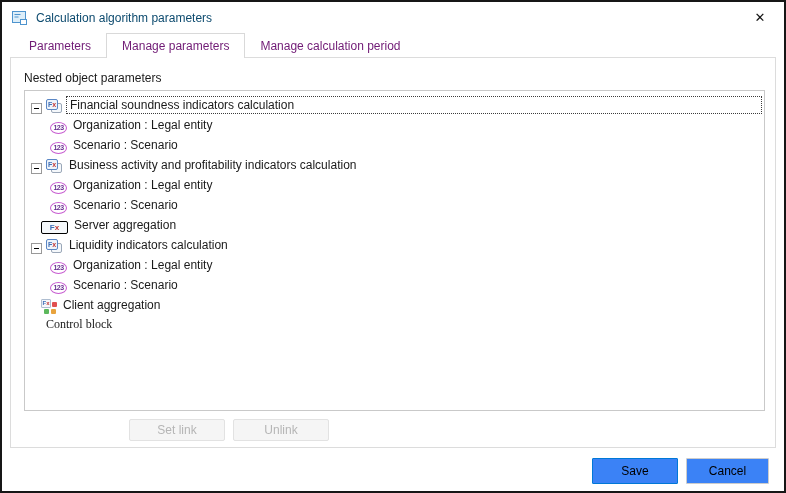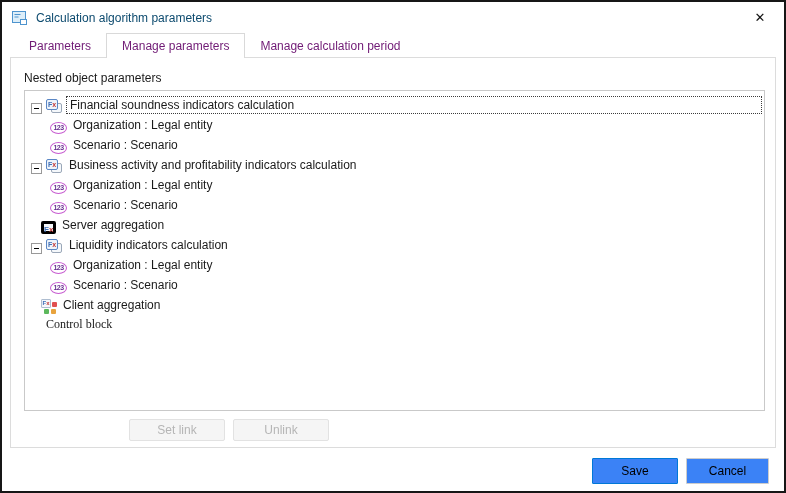--- a/index.html
+++ b/index.html
@@ -87,21 +87,21 @@
   .ic-nested .back {
     position: absolute; left: 5px; top: 4px; width: 11px; height: 10px;
     border: 1px solid #9aa7b8; background: #f5f8fb; border-radius: 2px;
   }
   .ic-nested .front {
     position: absolute; left: 0; top: 0; width: 12px; height: 11px;
     border: 1px solid #5b87c5; background: #eef4fb; border-radius: 2px;
     font-size: 7px; font-weight: bold; line-height: 9px; text-align: center;
   }
   .ic-fx {
-    width: 15px; height: 13px; border: 3px solid #000000; background: #f5f8fb;
+    width: 27px; height: 13px; border: 1px solid #000000; background: #f5f8fb;
     font-size: 8px; font-weight: bold; line-height: 11px; text-align: center;
     border-radius: 2px;
   }
   .ic-num {
     width: 17px; height: 12px; border: 1px solid #c75bd0; border-radius: 50%;
     background: #fff; font-size: 7px; font-weight: bold; letter-spacing: -0.5px;
     color: #68308f; text-align: center; line-height: 10px;
   }
   .ic-client { position: relative; width: 16px; height: 15px; }
   .ic-client .fxm {

